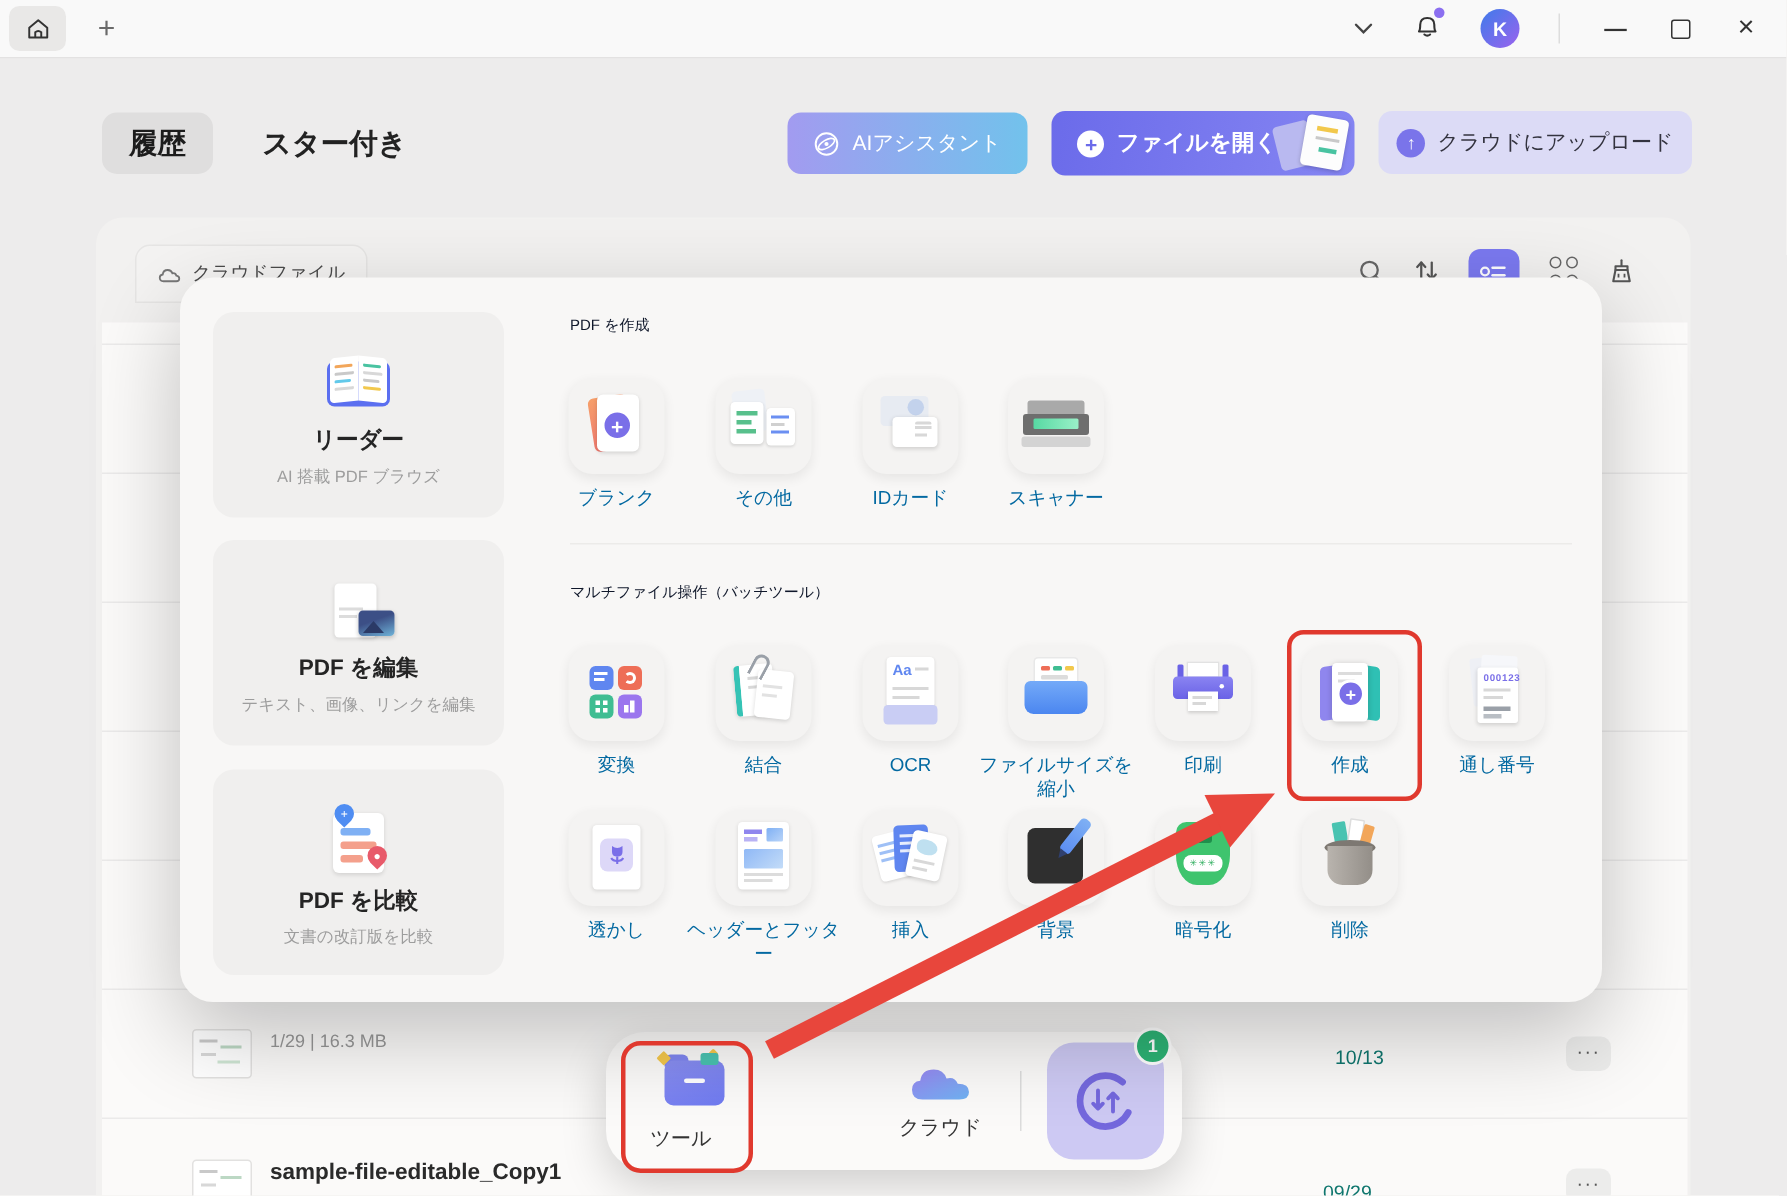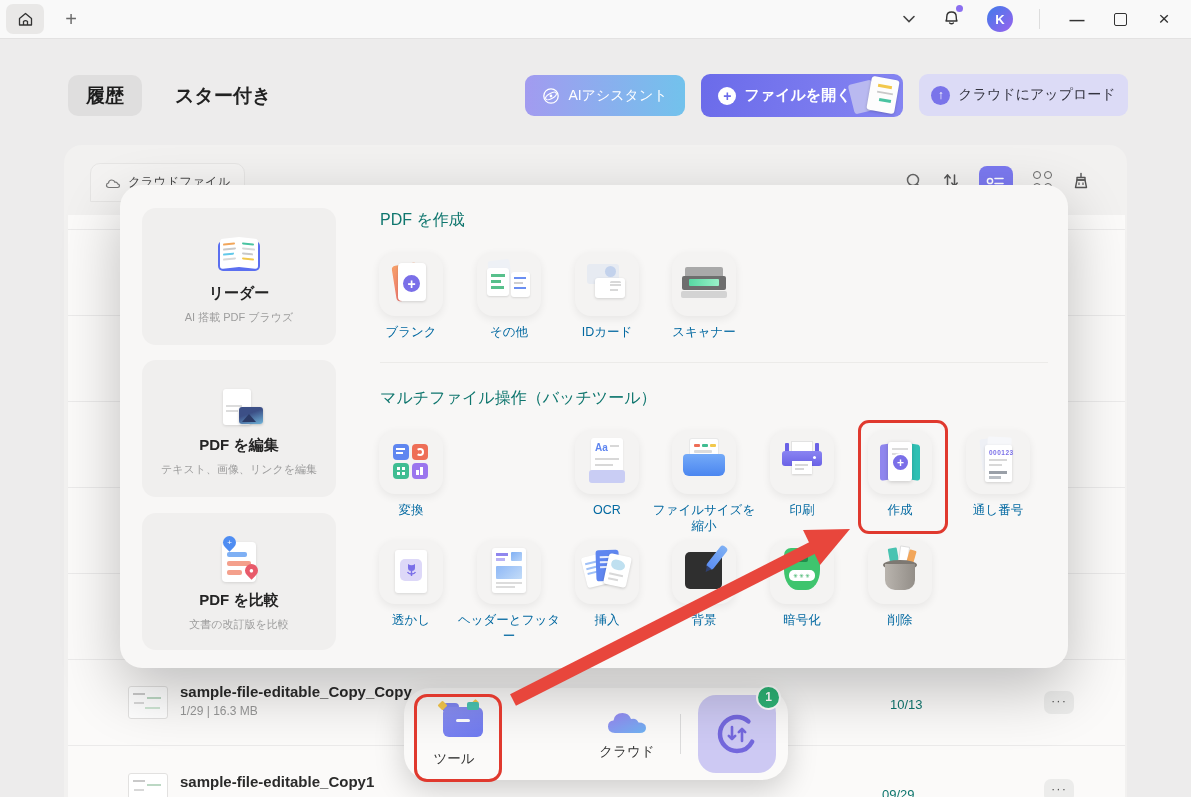--- a/index.html
+++ b/index.html
@@ -47,21 +47,21 @@
   .dotbtn{position:absolute;width:30px;height:23px;background:#ececeb;border-radius:7px;text-align:center;line-height:20px;font-size:13px;color:#555;letter-spacing:1px;}
   .thumb{position:absolute;width:38px;height:31px;background:#fff;border:1px solid #e2e1e0;border-radius:3px;overflow:hidden;}
   .thumb i{position:absolute;display:block;height:2px;}
   
   .popup{position:absolute;left:120px;top:185px;width:948px;height:483px;background:#f8f7f6;border-radius:22px;
          box-shadow:0 22px 60px rgba(0,0,0,.24);z-index:10;}
   .shortcut{position:absolute;left:22px;width:194px;height:137px;background:#f0efee;border-radius:14px;
             display:flex;flex-direction:column;align-items:center;justify-content:center;gap:7px;}
   .shortcut .stitle{font-size:15px;font-weight:bold;color:#242424;}
   .shortcut .ssub{font-size:11px;color:#9d9d9d;}
-  .sechead{position:absolute;left:260px;font-size:16px;color:#0f766e;}
+  .sechead{position:absolute;left:260px;font-size:10px;color:#0f172a;}
   .popdivider{position:absolute;left:260px;top:177px;width:668px;height:1px;background:#ecebe9;}
   .tile{position:absolute;width:64px;}
   .tbox{width:64px;height:64px;background:#f4f3f2;border-radius:16px;box-shadow:0 3px 8px rgba(0,0,0,.07);position:relative;overflow:hidden;}
   .tlabel{position:absolute;top:72px;left:50%;transform:translateX(-50%);width:112px;text-align:center;
           font-size:12.5px;color:#0369a1;line-height:1.3;}
   
   .redbox{position:absolute;border:3px solid #e0392e;border-radius:11px;z-index:20;background:transparent;}
   .arrowsvg{position:absolute;left:0;top:0;z-index:30;pointer-events:none;}
   
   .dock{position:absolute;left:404px;top:688px;width:384px;height:92px;background:#fbfaf9;border-radius:26px;
@@ -284,21 +284,20 @@
     <div class="rowline" style="top:530px"></div>
 
     <div class="filerow">
       <div class="thumb" style="left:60px;top:471px;">
         <i style="left:4px;top:6px;width:12px;background:#c9c9c9;"></i>
         <i style="left:18px;top:10px;width:14px;background:#bcd8c4;"></i>
         <i style="left:5px;top:15px;width:10px;background:#d8d8d8;"></i>
         <i style="left:16px;top:20px;width:15px;background:#cfe6d4;"></i>
       </div>
       <div style="position:absolute;left:112px;top:468px;">
-        <div class="fname">sample-file-editable_Copy_Copy</div>
         <div class="fmeta">1/29 | 16.3 MB</div>
       </div>
       <div class="fdate" style="left:822px;top:482px;">10/13</div>
       <div class="dotbtn" style="left:976px;top:476px;">···</div>
     </div>
 
     <div class="filerow">
       <div class="thumb" style="left:60px;top:558px;">
         <i style="left:4px;top:6px;width:12px;background:#c9c9c9;"></i>
         <i style="left:18px;top:10px;width:14px;background:#bcd8c4;"></i>
@@ -478,20 +477,36 @@
             <i style="left:9px;top:9px;width:3px;height:3px;background:#fff;"></i>
           </span>
       <span class="cv-s" style="left:33px;top:33px;background:#9b76ee;">
             <i style="left:4px;top:7px;width:2.5px;height:5px;background:#fff;"></i>
             <i style="left:8px;top:4px;width:2.5px;height:8px;background:#fff;"></i>
           </span>
         </span>
       </div>
     <div class="tlabel">変換</div>
   </div>
+  <div class="tile" style="left:357px;top:245px;">
+    <div class="tbox">
+        <span class="ic">
+      <span class="mg-p1">
+            <i class="abs" style="left:5px;top:8px;width:13px;height:2px;background:#d8d8d8;"></i>
+            <i class="abs" style="left:5px;top:14px;width:10px;height:2px;background:#d8d8d8;"></i>
+          </span>
+      <span class="mg-p2">
+            <i class="abs" style="left:4px;top:10px;width:13px;height:2px;background:#e2e2e2;"></i>
+            <i class="abs" style="left:4px;top:16px;width:10px;height:2px;background:#e2e2e2;"></i>
+          </span>
+      <i class="mg-clip"></i>
+        </span>
+      </div>
+    <div class="tlabel">結合</div>
+  </div>
   <div class="tile" style="left:455px;top:245px;">
     <div class="tbox">
         <span class="ic">
       <span class="oc-doc">
             <b class="abs oc-aa">Aa</b>
         <i class="abs" style="left:19px;top:7px;width:9px;height:2px;background:#d8d8d8;"></i>
         <i class="abs" style="left:4px;top:20px;width:24px;height:2px;background:#d8d8d8;"></i>
         <i class="abs" style="left:4px;top:26px;width:18px;height:2px;background:#d8d8d8;"></i>
           </span>
       <i class="oc-tray"></i>

